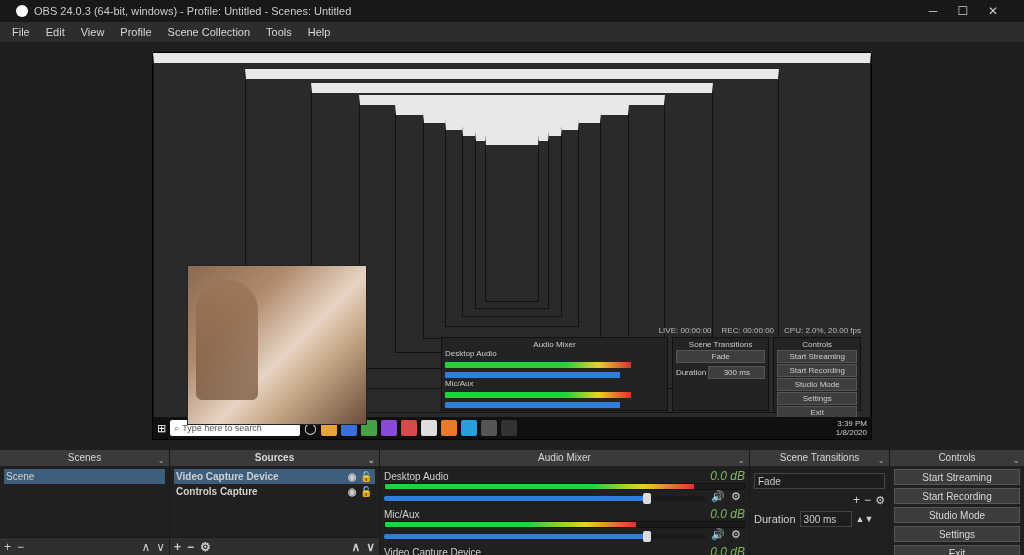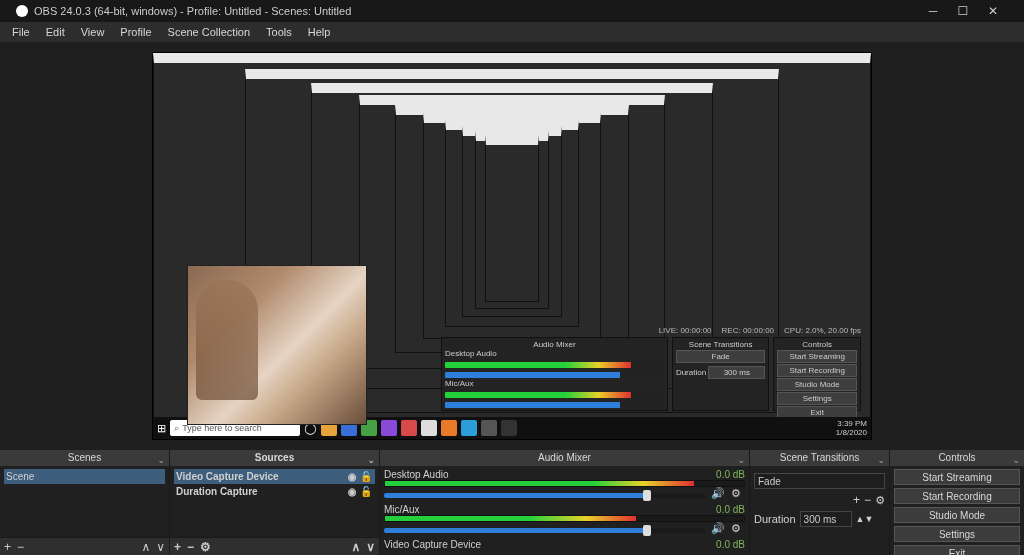--- a/index.html
+++ b/index.html
@@ -39,21 +39,21 @@
   .controls { width:134px; border-right:none;}
   .list-item { font-size:10px; padding:2px 2px; display:flex; align-items:center; gap:4px;}
   .list-item.selected { background:#3d5f7d; }
   .eye { margin-left:auto; font-size:10px; cursor:pointer; color:#ccc;}
   .lock { font-size:10px; cursor:pointer; color:#ccc;}
   .panel-footer { height:18px; background:#2f2f2f; display:flex; align-items:center; gap:6px; padding:0 4px; border-top:1px solid #1a1a1a;}
   .ftr-btn { font-size:12px; color:#ccc; cursor:pointer; }
   .mixer-track { margin-bottom:4px;}
   .mixer-row { display:flex; align-items:center; gap:6px; }
   .mixer-label { font-size:10px; }
-  .mixer-db { margin-left:auto; font-size:10px; color:#7db85a;}
+  .mixer-db { margin-left:auto; font-size:12px; color:#7db85a;font-style:italic;}
   .mixer-meter { height:7px; background:linear-gradient(90deg,#24d13a 0%,#24d13a 58%,#e8d12a 72%,#e03030 86%,#1a1a1a 86%); border:1px solid #111; border-radius:1px;}
   .mixer-meter.two { background:linear-gradient(90deg,#24d13a 0%,#24d13a 40%,#e8d12a 56%,#e03030 70%,#1a1a1a 70%);}
   .mixer-slider { height:5px; background:#1a1a1a; border-radius:2px; position:relative; margin-top:3px;}
   .mixer-slider .fill { position:absolute; left:0; top:0; bottom:0; width:82%; background:#2e7edb; border-radius:2px;}
   .mixer-slider .thumb { position:absolute; left:82%; top:-3px; width:8px; height:11px; background:#ddd; border-radius:2px; transform:translateX(-50%);}
   .spk { width:14px; font-size:11px; cursor:pointer;}
   .gearb { width:14px; font-size:11px; cursor:pointer;}
   .trans-select { width:100%; background:#1e1e1e; border:1px solid #444; color:#ccc; font-size:10px; height:16px; padding:0 3px;}
   .trans-row { display:flex; gap:4px; align-items:center; margin-top:4px;}
   .plusminus { display:flex; gap:4px; margin-left:auto; }
@@ -187,21 +187,21 @@
       <span>Sources</span>
       <span class="chev">⌄</span>
     </div>
     <div class="panel-body">
       <div class="list-item selected">
         <span>Video Capture Device</span>
         <span class="eye">◉</span>
         <span class="lock">🔓</span>
       </div>
       <div class="list-item">
-        <span>Duration Capture</span>
+        <span>Controls Capture</span>
         <span class="eye">◉</span>
         <span class="lock">🔓</span>
       </div>
     </div>
     <div class="panel-footer">
       <span class="ftr-btn">+</span>
       <span class="ftr-btn">−</span>
       <span class="ftr-btn">⚙</span>
       <span style="flex:1"></span>
       <span class="ftr-btn">∧</span>

